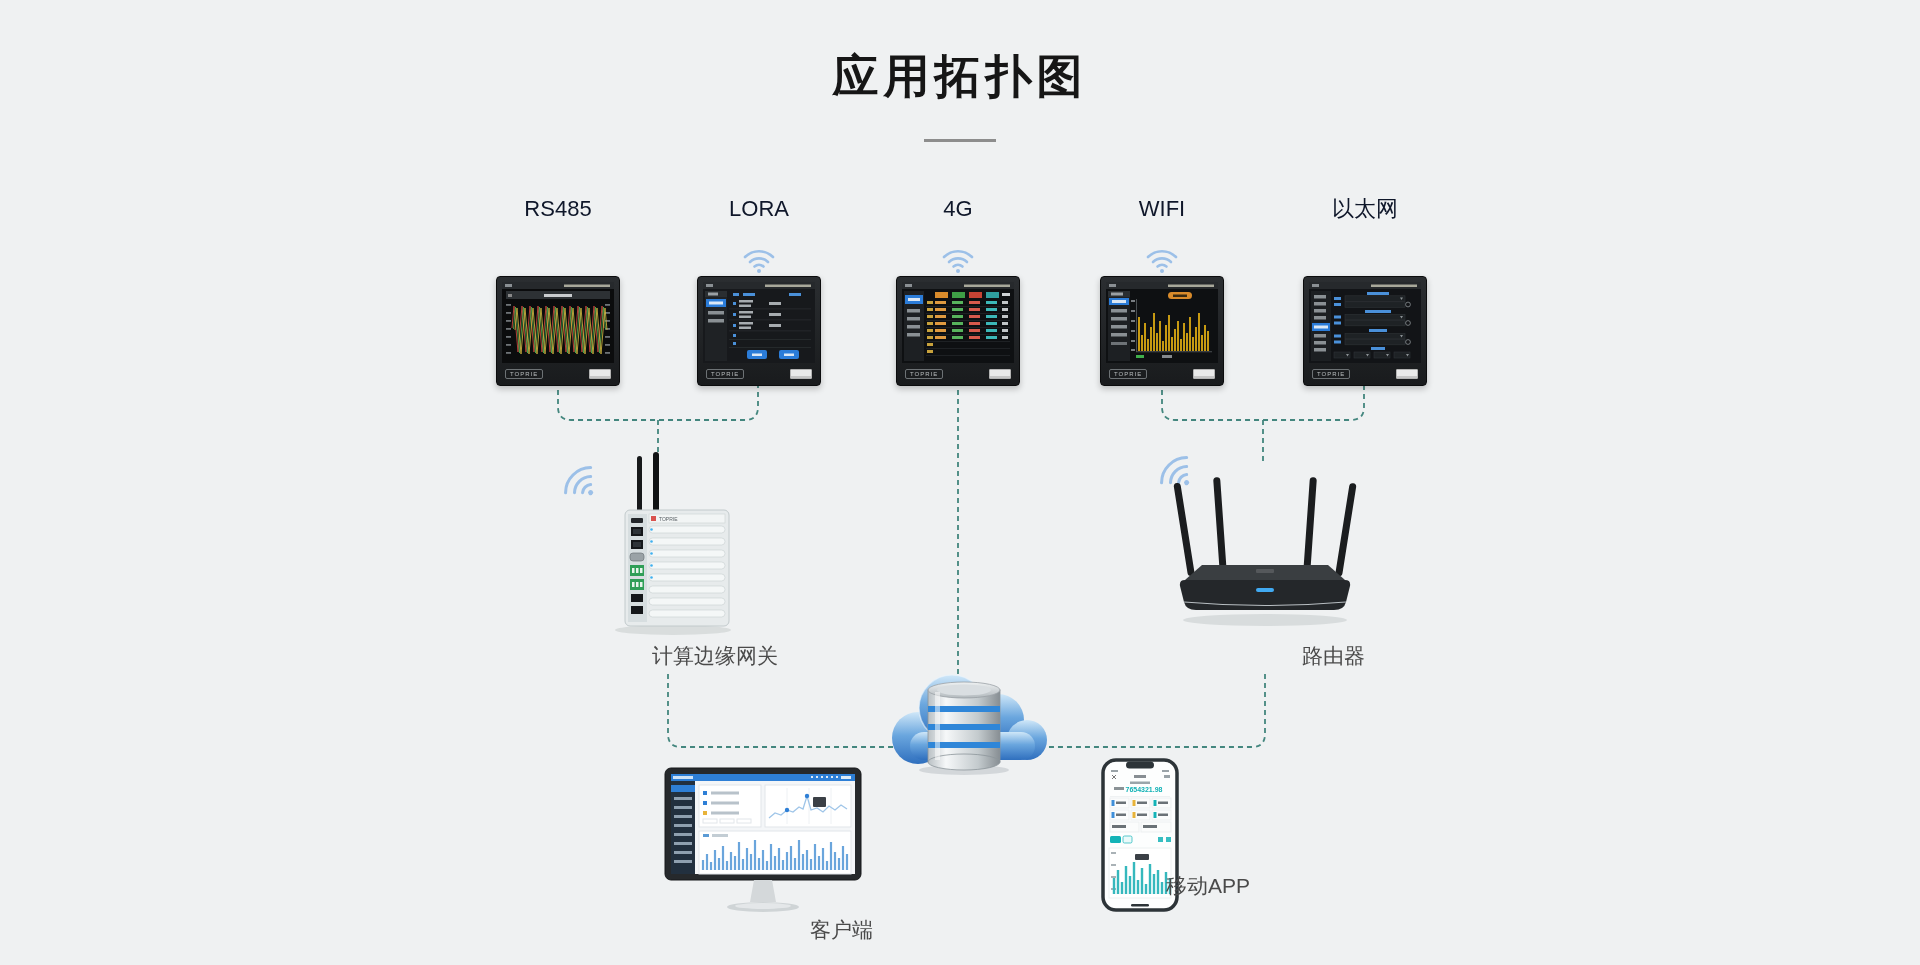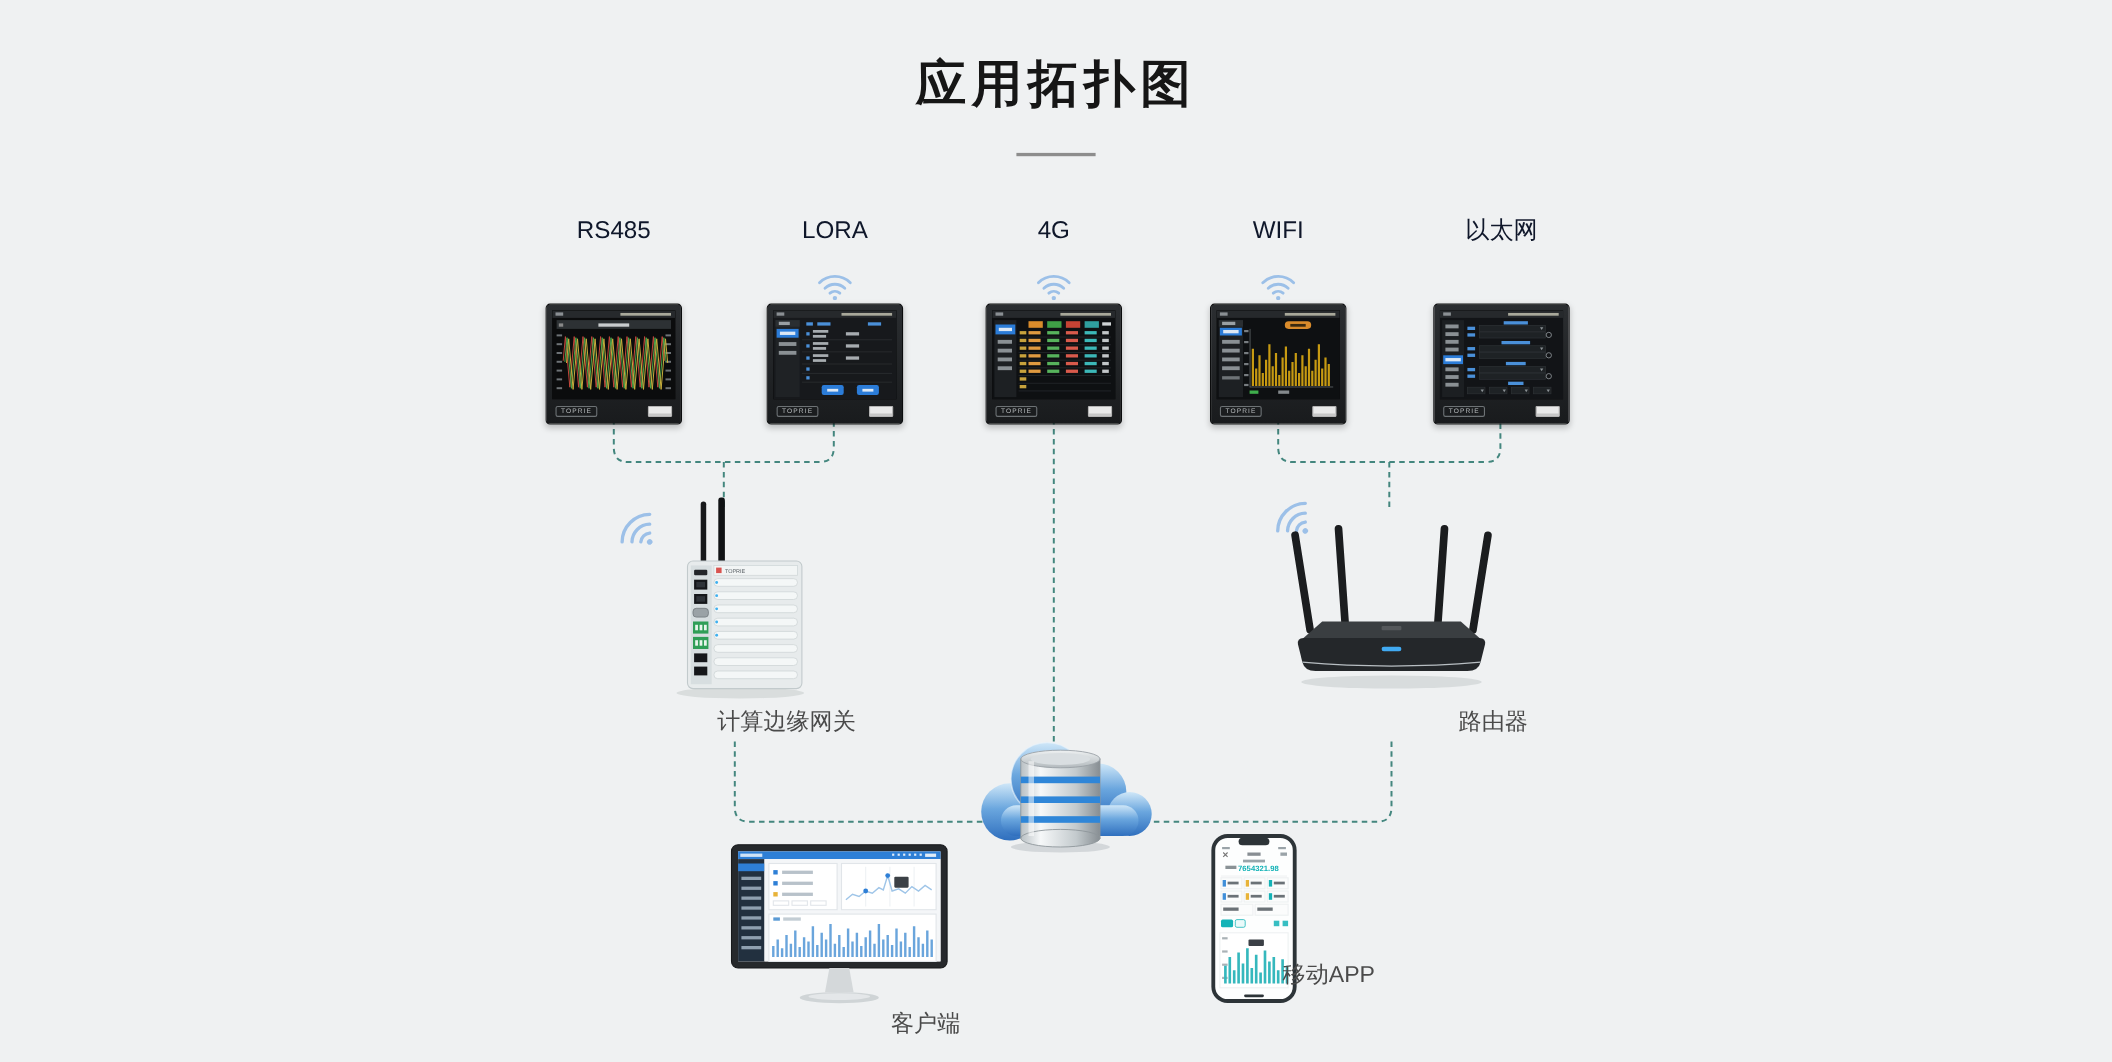--- a/index.html
+++ b/index.html
@@ -445,21 +445,21 @@
       <rect x="60" y="9" width="7" height="99" rx="3.5" transform="rotate(-4 63 108)"></rect>
       <rect x="143" y="9" width="7" height="99" rx="3.5" transform="rotate(4 146 108)"></rect>
       <rect x="175" y="14" width="7" height="94" rx="3.5" transform="rotate(9 178 108)"></rect>
     </g>
     <path d="M42 97 L168 97 L185 112 L25 112 Z" fill="#3a3e41"></path>
     <rect x="96" y="101" width="18" height="4" rx="1" fill="#55585b"></rect>
     <path d="M25 112 L185 112 Q191 112 190 118 L186 134 Q184 142 174 142 L36 142 Q26 142 24 134 L20 118 Q19 112 25 112 Z" fill="#24272a"></path>
     <path d="M24 134 Q105 141 186 134" stroke="#b8bec2" stroke-width="1.2" fill="none"></path>
     <rect x="96" y="120" width="18" height="4" rx="2" fill="#41aaf2"></rect>
   </svg>
-  <div class="node-label" style="left:1169px;top:642px">路由器</div>
+  <div class="node-label" style="left:1145px;top:642px">路由器</div>
 
   <svg class="art" style="left:870px;top:656px" width="195" height="120" viewBox="0 0 195 120">
     <defs>
       <linearGradient id="cloudG" x1="0" y1="0" x2="0" y2="1">
         <stop offset="0" stop-color="#cfe7f8"></stop>
           <stop offset="0.45" stop-color="#6aa6de"></stop>
           <stop offset="1" stop-color="#2f6fbe"></stop>
       </linearGradient>
       <linearGradient id="metalG" x1="0" y1="0" x2="1" y2="0">
         <stop offset="0" stop-color="#b9c0c4"></stop>

